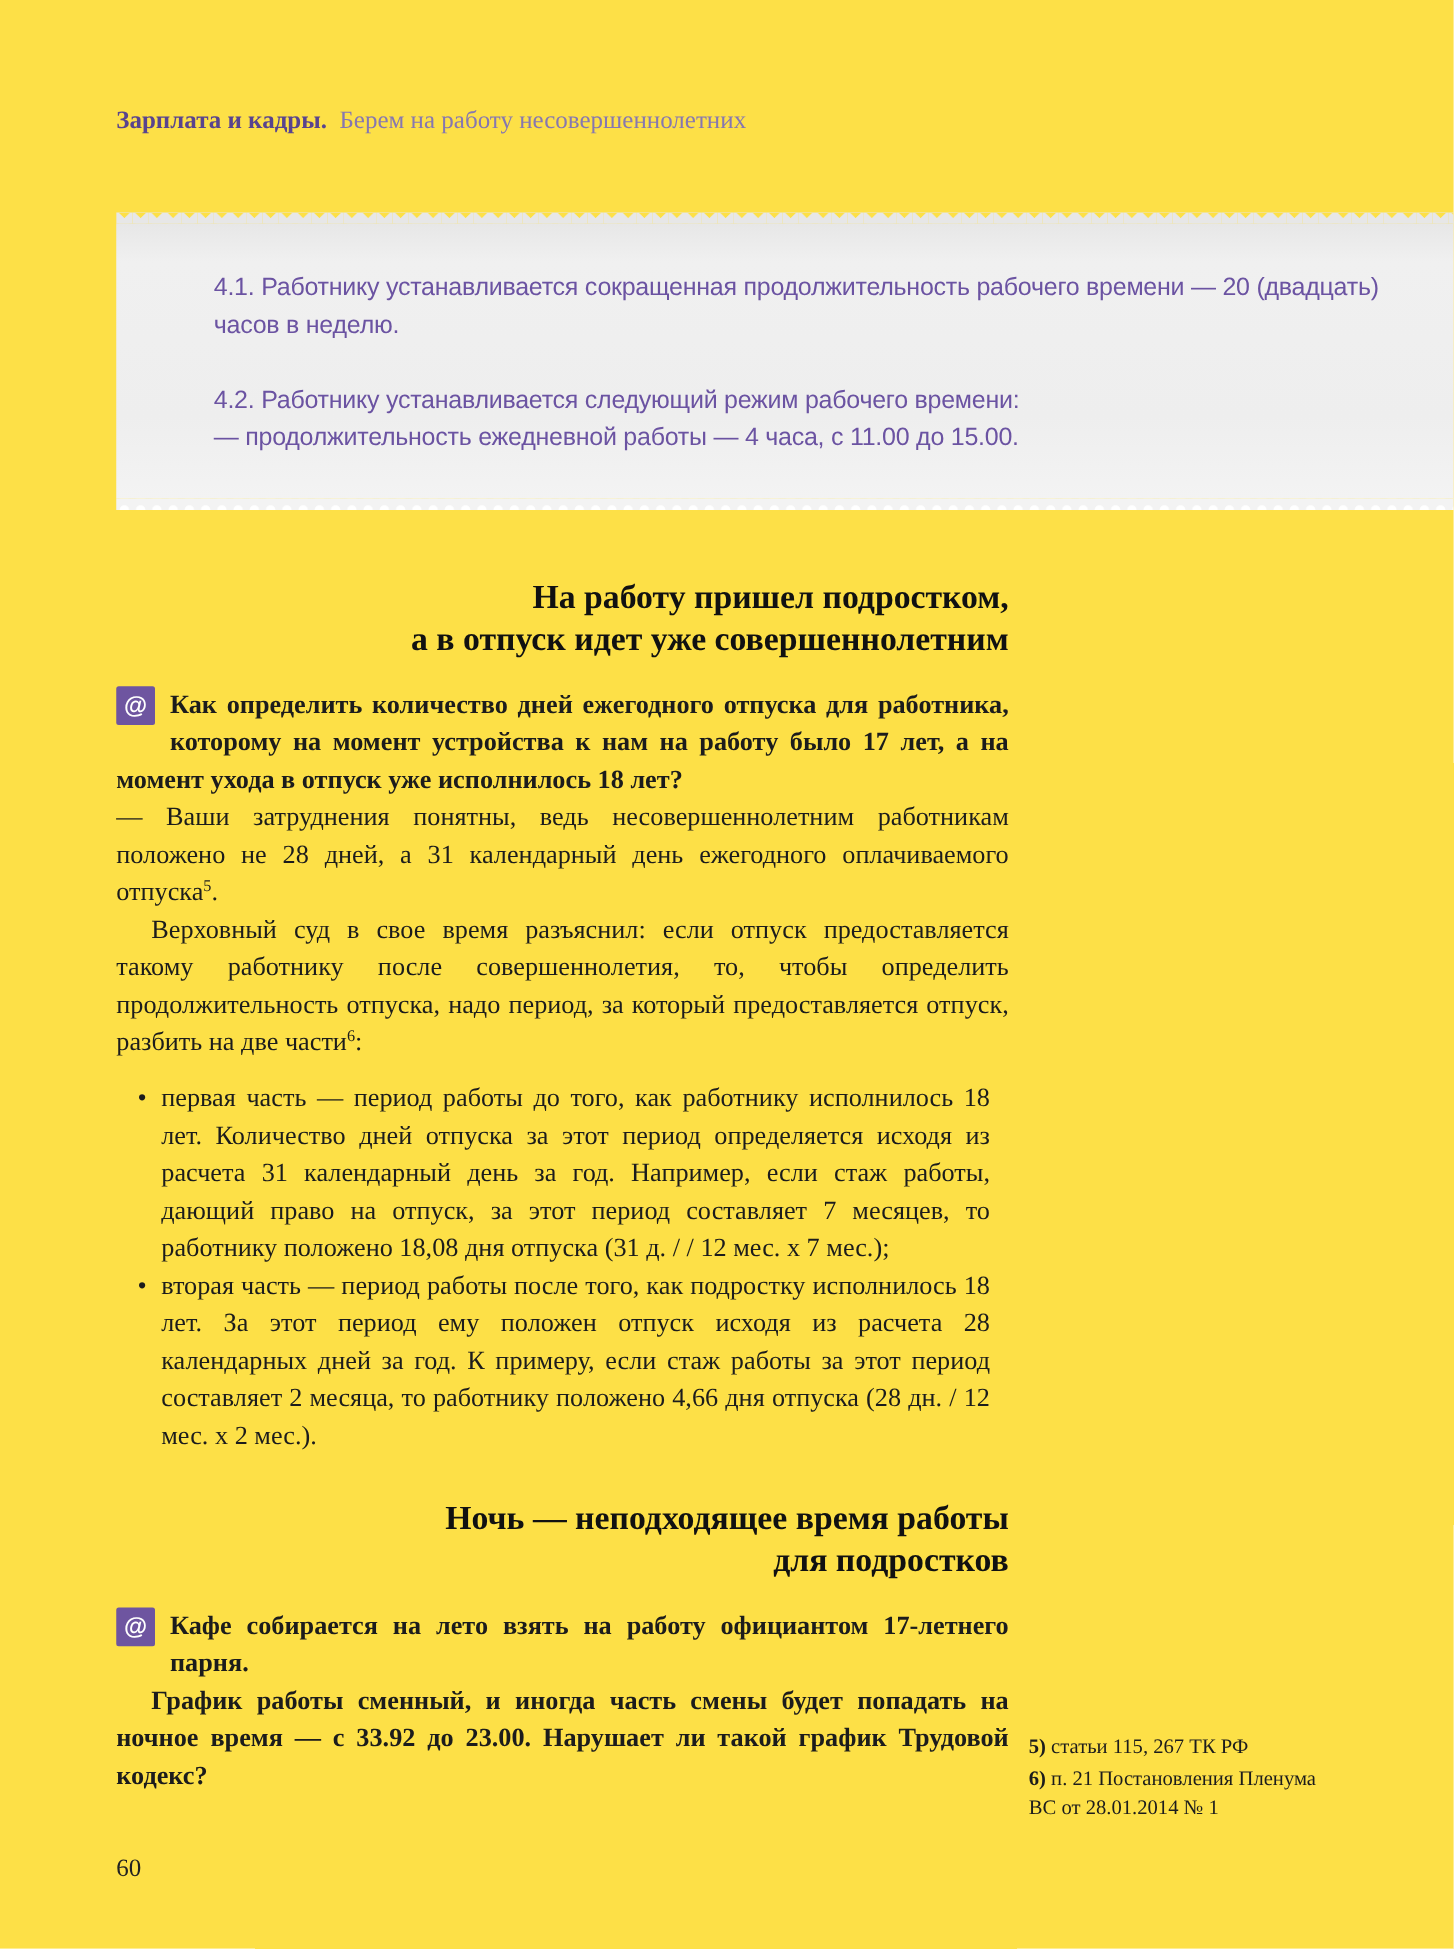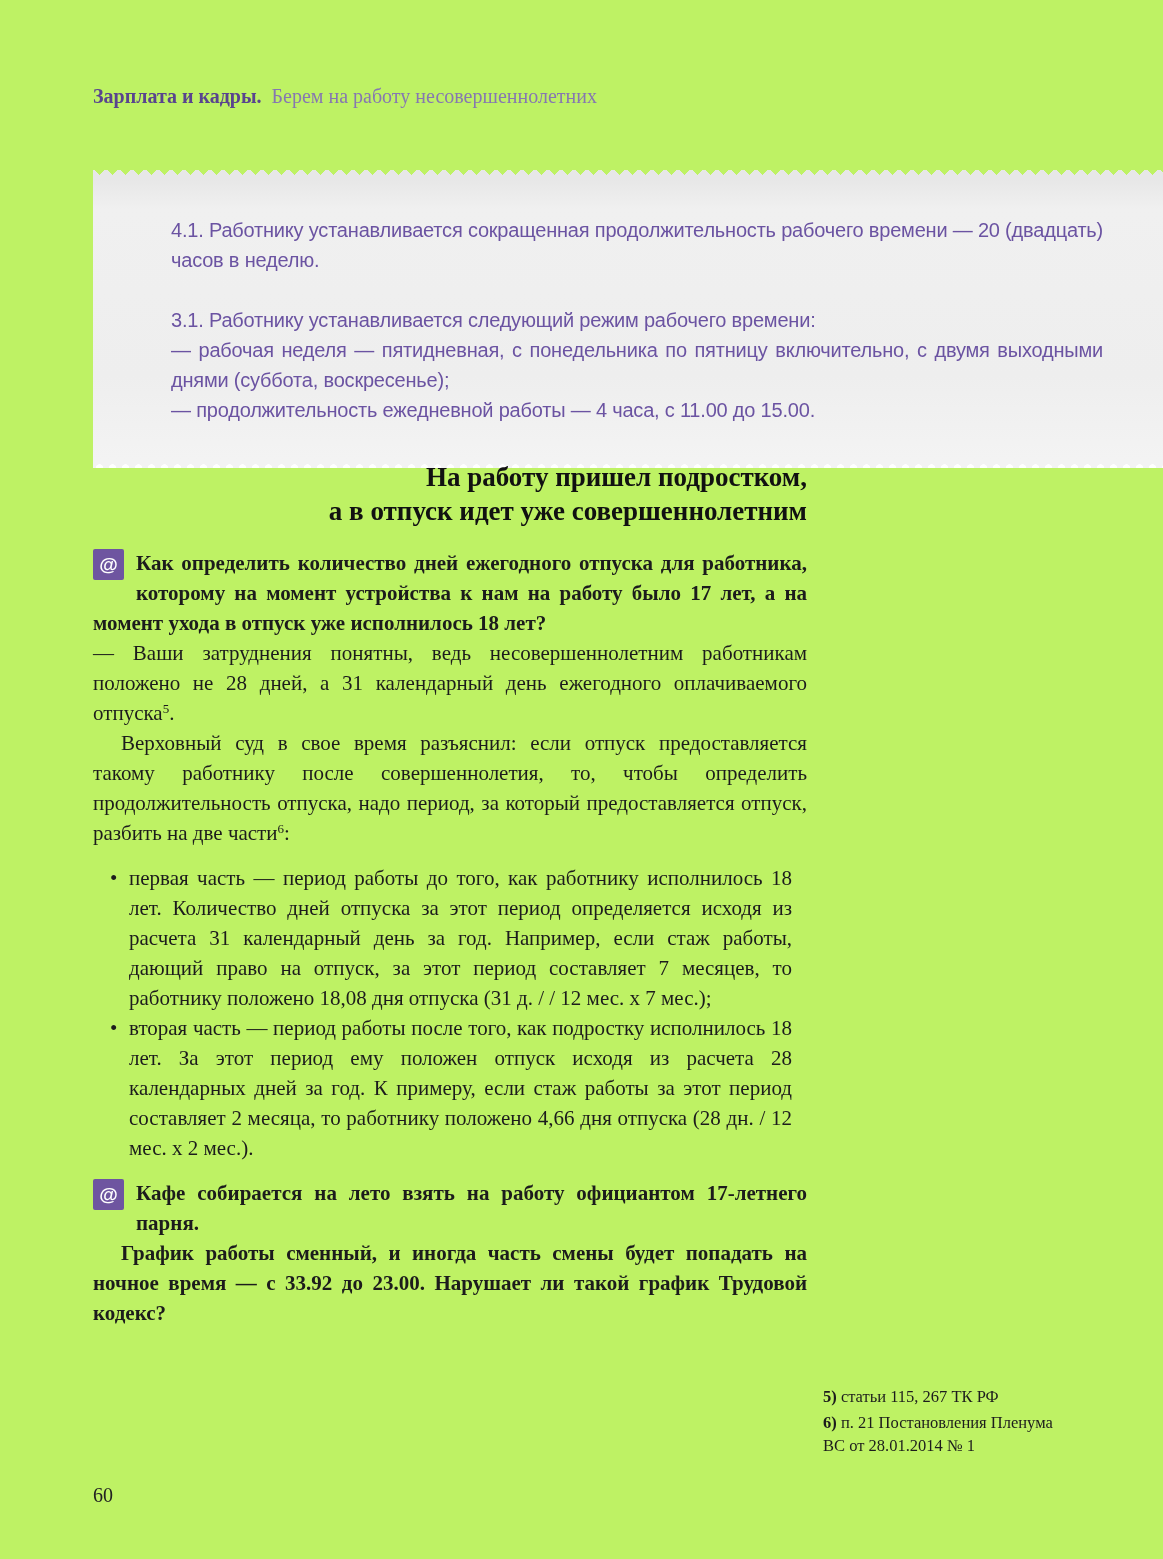--- a/index.html
+++ b/index.html
@@ -1,21 +1,21 @@
 <!DOCTYPE html>
 <html lang="ru"><head>
 <meta charset="utf-8">
 <style>
   * { margin: 0; padding: 0; box-sizing: border-box; }
   html, body { background: #ffffff; }
   .page {
     position: relative;
     width: 1163px;
     height: 1559px;
-    background: #bef264;
+    background: #fde047;
     font-family: "Liberation Serif", "DejaVu Serif", serif;
     color: #1c1c1c;
     overflow: hidden;
   }
 
   
   .runhead {
     position: absolute;
     left: 93px;
     top: 84px;
@@ -144,22 +144,21 @@
 
   <div class="runhead">
     <span class="brand">Зарплата и кадры.</span>
     <span class="topic">&nbsp;</span><span class="topic">Берем на работу несовершеннолетних</span>
   </div>
 
   <div class="quote-box">
     <div class="zz-top"></div>
     <div class="quote-body">
       <p class="gap-after">4.1. Работнику устанавливается сокращенная продолжительность рабочего времени — 20 (двадцать) часов в неделю.</p>
-      <p>3.1. Работнику устанавливается следующий режим рабочего времени:</p>
-      <p>— рабочая неделя — пятидневная, с понедельника по пятницу включительно, с двумя выходными днями (суббота, воскресенье);</p>
+      <p>4.2. Работнику устанавливается следующий режим рабочего времени:</p>
       <p>— продолжительность ежедневной работы — 4 часа, с 11.00 до 15.00.</p>
     </div>
     <div class="sc-bottom"></div>
   </div>
 
   <div class="content">
 
     <h1 class="sec-head">
       <span class="hl">На работу пришел подростком,</span>
       <span class="hl">а в отпуск идет уже совершеннолетним</span>
@@ -176,20 +175,24 @@
     <p class="para indent">
       <span>Верховный суд в свое время разъяснил: если отпуск предоставляется такому работнику после совершеннолетия, то, чтобы определить продолжительность отпуска, надо период, за который предоставляется отпуск, разбить на две части</span><sup class="fnref">6</sup><span>:</span>
     </p>
 
     <ul class="split-list">
       <li>первая часть — период работы до того, как работнику исполнилось 18 лет. Количество дней отпуска за этот период определяется исходя из расчета 31 календарный день за год. Например, если стаж работы, дающий право на отпуск, за этот период составляет 7 месяцев, то работнику положено 18,08 дня отпуска (31 д. / / 12 мес. х 7 мес.);</li>
       <li>вторая часть — период работы после того, как подростку исполнилось 18 лет. За этот период ему положен отпуск исходя из расчета 28 календарных дней за год. К примеру, если стаж работы за этот период составляет 2 месяца, то работнику положено 4,66 дня отпуска (28 дн. / 12 мес. х 2 мес.).</li>
     </ul>
 
 
+    <h1 class="sec-head second">
+      <span class="hl">Ночь — неподходящее время работы</span>
+      <span class="hl">для подростков</span>
+    </h1>
 
     <p class="qa-question">
       <span class="at-icon">@</span><span>Кафе собирается на лето взять на работу официантом 17-летнего парня.</span>
     </p>
     <p class="qa-question para indent">График работы сменный, и иногда часть смены будет попадать на ночное время — с 33.92 до 23.00. Нарушает ли такой график Трудовой кодекс?</p>
 
   </div>
 
   <div class="footnotes">
     <p class="fn">

